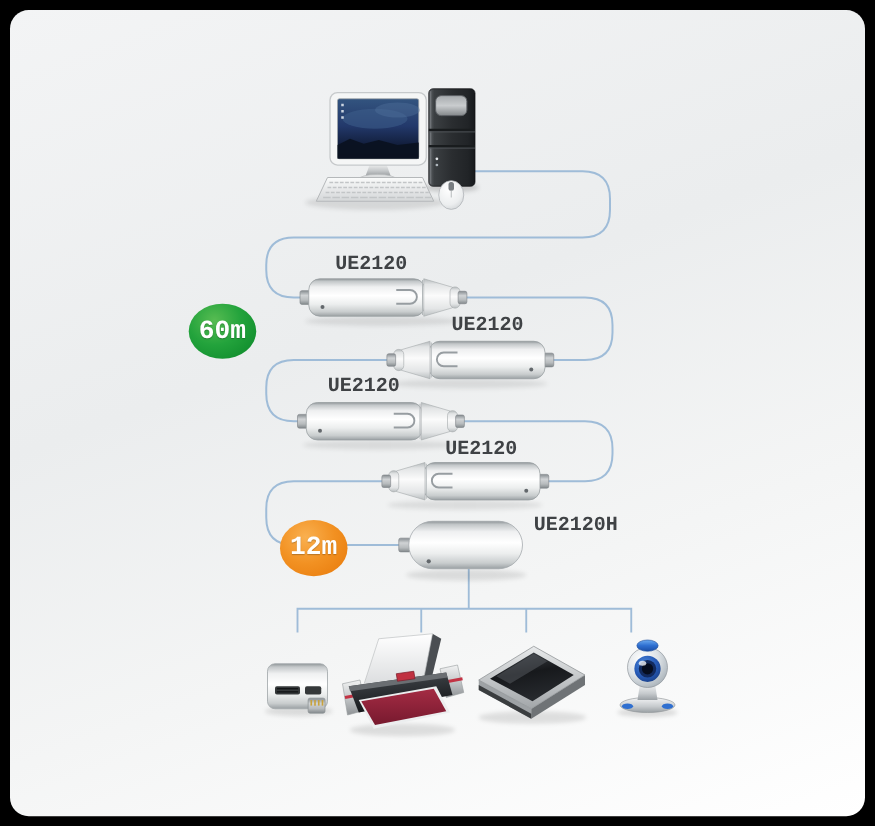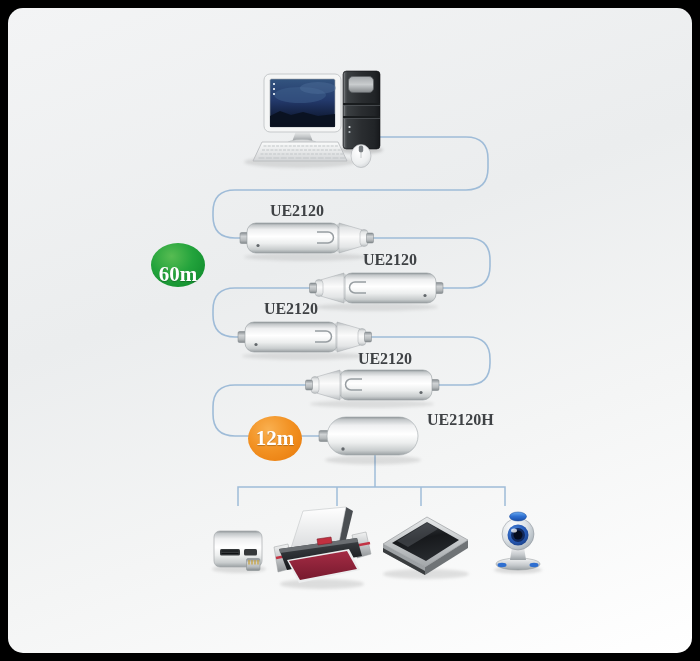--- a/index.html
+++ b/index.html
@@ -1,27 +1,27 @@
 <!DOCTYPE html>
 <html><head>
 <meta charset="utf-8">
 <style>
   html,body{margin:0;padding:0;background:#000;}
   .stage{position:relative;width:700px;height:661px;background:#000;overflow:hidden;
-         font-family:Liberation Serif, serif;}
+         font-family:Liberation Mono, monospace;}
   .panel{position:absolute;left:8px;top:8px;right:8px;bottom:8px;border-radius:15px;
          background:linear-gradient(160deg,#f3f4f5 0%,#ebedee 40%,#f4f5f5 68%,#ffffff 100%);}
   svg.art{position:absolute;left:0;top:0;}
   .lbl{position:absolute;transform:translate(-50%,-50%);font-weight:bold;font-size:16px;
        color:#3f4245;white-space:nowrap;}
   .lbl-hub{transform:translate(0,-50%);}
   .badge{position:absolute;display:flex;align-items:center;justify-content:center;
          border-radius:50%;color:#fff;font-weight:bold;font-size:21px;
          text-shadow:0 1px 1px rgba(0,0,0,0.25);}
-  .badge-green{background:radial-gradient(ellipse at 38% 30%,#57bc52 0%,#23a33c 45%,#13902f 80%,#0c8027 100%);align-items:flex-end;}
+  .badge-green{background:radial-gradient(ellipse at 38% 30%,#57bc52 0%,#23a33c 45%,#13902f 80%,#0c8027 100%);}
   .badge-orange{background:radial-gradient(ellipse at 38% 30%,#f9b050 0%,#f29122 48%,#ea7f10 85%,#e3760b 100%);}
 </style>
 </head>
 <body>
 
 <div class="stage">
   <div class="panel"></div>
 
   <svg class="art" width="700" height="661" viewBox="0 0 700 661">
     <defs>
@@ -277,16 +277,16 @@
 
   <div class="lbl" style="left:297px;top:211px">UE2120</div>
   <div class="lbl" style="left:390px;top:260px">UE2120</div>
   <div class="lbl" style="left:291px;top:309px">UE2120</div>
   <div class="lbl" style="left:385px;top:359px">UE2120</div>
   <div class="lbl lbl-hub" style="left:427px;top:420px">UE2120H</div>
 
   <div class="badge badge-green" style="left:151px;top:243px;width:54px;height:44px">
     <span>60m</span>
   </div>
-  <div class="badge badge-orange" style="left:248px;top:416px;width:54px;height:45px">
+  <div class="badge badge-orange" style="left:224px;top:416px;width:54px;height:45px">
     <span>12m</span>
   </div>
 </div>
 
 </body></html>

